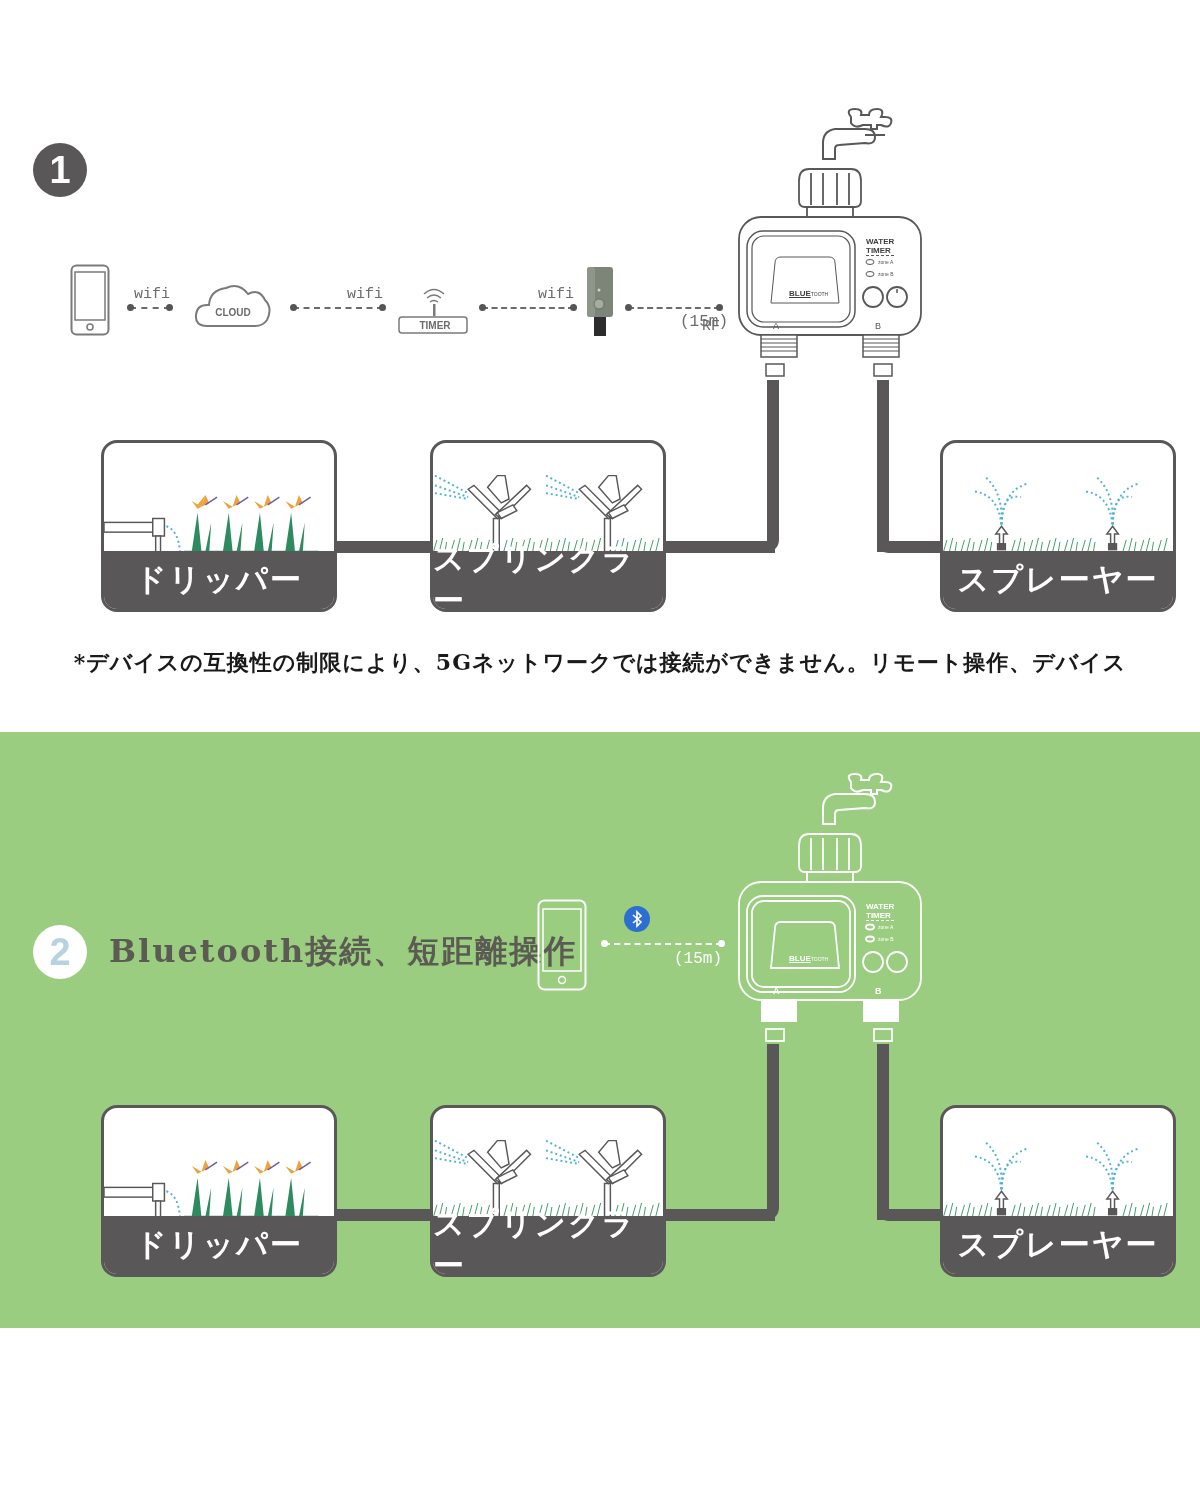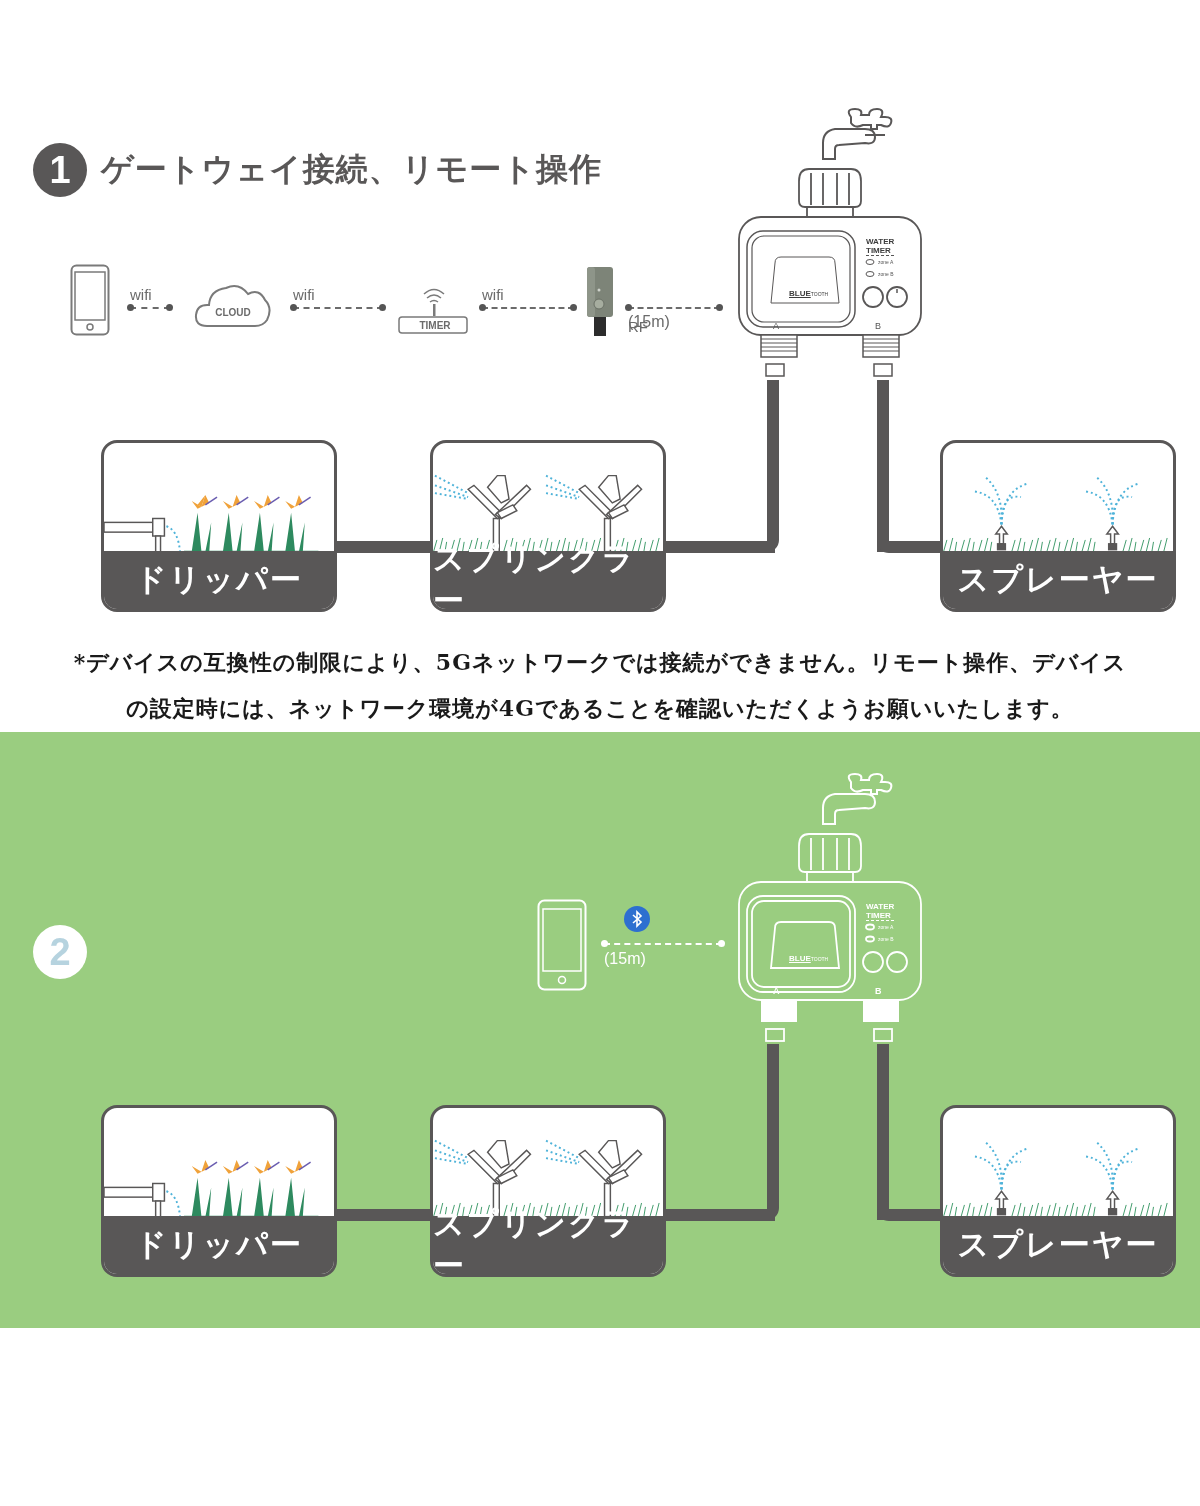--- a/index.html
+++ b/index.html
@@ -15,21 +15,21 @@
     width: 54px; height: 54px; border-radius: 50%;
     display: flex; align-items: center; justify-content: center;
     font-family: "Liberation Sans", sans-serif; font-weight: bold; font-size: 38px;
   }
   #sec1 .num-badge { background: #595757; color: #ffffff; }
   #sec2 .num-badge { background: #ffffff; color: #b6d3df; }
   .title-text { margin-left: 14px; font-weight: bold; font-size: 32px; letter-spacing: 1px; }
   #sec1 .title-text { color: #595757; }
   #sec2 .title-text { color: #5b5b53; letter-spacing: 2px; }
 
-  .net-label { position: absolute; font-family: Liberation Sans, sans-serif; font-size: 15px; color: #6b6b6b; text-align: left; }
+  .net-label { position: absolute; font-family: Liberation Mono, monospace; font-size: 15px; color: #6b6b6b; text-align: right; }
   #sec2 .net-label { color: #ffffff; }
 
   .dash-line { position: absolute; height: 2px; border-top: 2px dashed #6b6b6b; }
   .dash-line::before, .dash-line::after {
     content: ""; position: absolute; top: -5px; width: 7px; height: 7px; border-radius: 50%; background: #555;
   }
   .dash-line::before { left: -3px; }
   .dash-line::after { right: -3px; }
   #sec2 .dash-line { border-top-color: #ffffff; }
   #sec2 .dash-line::before, #sec2 .dash-line::after { background: #ffffff; }
@@ -51,21 +51,20 @@
   svg { display: block; }
   .abs { position: absolute; }
 </style>
 </head>
 <body>
 
 <div id="sec1" class="section">
 
   <div class="title-row" style="left:33px; top:143px;">
     <div class="num-badge">1</div>
-    <div class="title-text">ゲートウェイ接続、リモート操作</div>
   </div>
 
   <div class="abs" style="left:70px; top:264px;">
     <svg width="40" height="72" viewBox="0 0 40 72">
       <rect x="1.5" y="1.5" width="37" height="69" rx="5" fill="none" stroke="#7a7a7a" stroke-width="2"></rect>
       <rect x="5" y="8" width="30" height="48" fill="none" stroke="#7a7a7a" stroke-width="1.5"></rect>
       <circle cx="20" cy="63" r="3" fill="none" stroke="#7a7a7a" stroke-width="1.5"></circle>
     </svg>
   </div>
 
@@ -249,27 +248,27 @@
         <rect x="170" y="102" width="8" height="6" fill="#595757"></rect>
       </g>
       <g stroke="#3f9a6a" stroke-width="1" fill="none">
         <path d="M0 112 L4 98 M6 112 L10 96 M12 112 L14 100 M18 112 L22 98 M24 112 L28 96 M30 112 L32 100 M36 112 L40 98 M42 112 L46 96 M48 112 L50 100 M70 112 L74 98 M76 112 L80 96 M82 112 L84 100 M88 112 L92 98 M94 112 L98 96 M100 112 L102 100 M106 112 L110 98 M112 112 L116 96 M118 112 L120 100 M124 112 L128 98 M130 112 L134 96 M136 112 L138 100 M142 112 L146 98 M148 112 L152 96 M154 112 L156 100 M184 112 L188 98 M190 112 L194 96 M196 112 L198 100 M202 112 L206 98 M208 112 L212 96 M214 112 L216 100 M220 112 L224 98 M226 112 L230 96"></path>
       </g>
     </svg>
     <div class="label-band">スプレーヤー</div>
   </div>
 
   <div class="note" style="top:648px;">*デバイスの互換性の制限により、5Gネットワークでは接続ができません。リモート操作、デバイス</div>
-  <div class="note" style="top:694px;">の設定時には、ネットワーク環境が4Gであることを確認いただくようお願いいたします。</div>
 </div>
 
 <div id="sec2" class="section">
 
   <div class="title-row" style="left:33px; top:193px;">
     <div class="num-badge">2</div>
+    <div class="title-text" style="margin-left:22px;">Bluetooth接続、短距離操作</div>
   </div>
 
   <div class="abs" style="left:537px; top:167px;">
     <svg width="50" height="92" viewBox="0 0 50 92">
       <rect x="1.5" y="1.5" width="47" height="89" rx="6" fill="none" stroke="#ffffff" stroke-width="2"></rect>
       <rect x="6" y="10" width="38" height="62" fill="none" stroke="#ffffff" stroke-width="1.5"></rect>
       <circle cx="25" cy="81" r="3.5" fill="none" stroke="#ffffff" stroke-width="1.5"></circle>
     </svg>
   </div>
 

